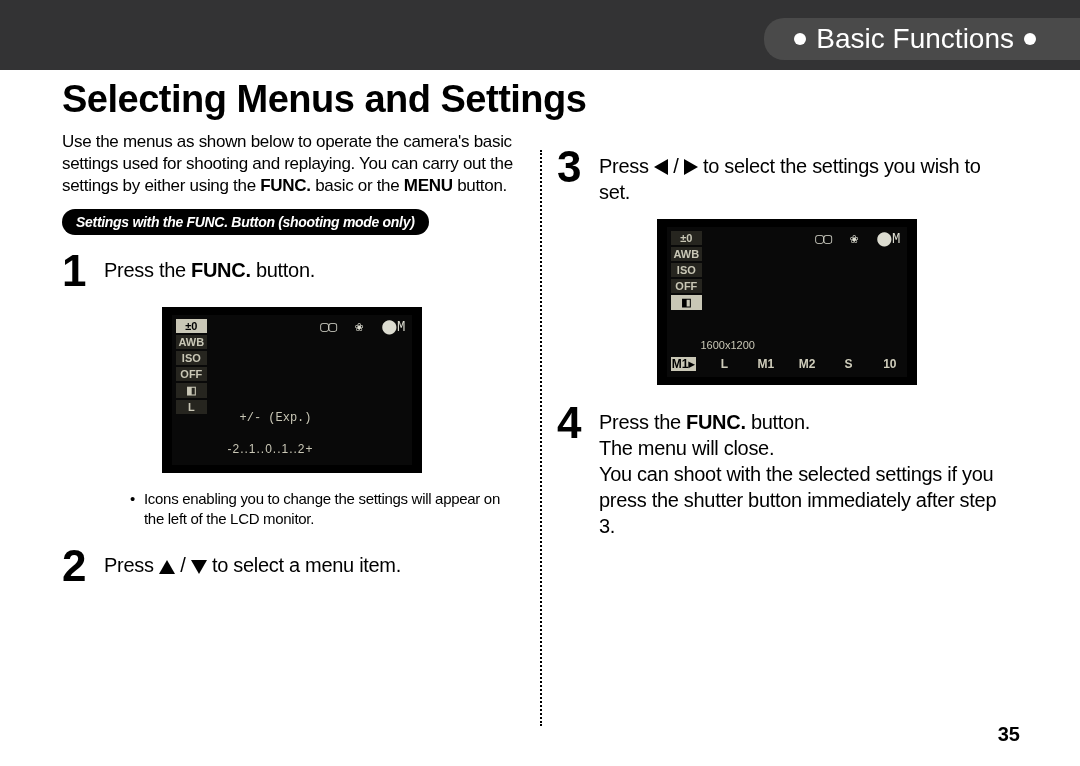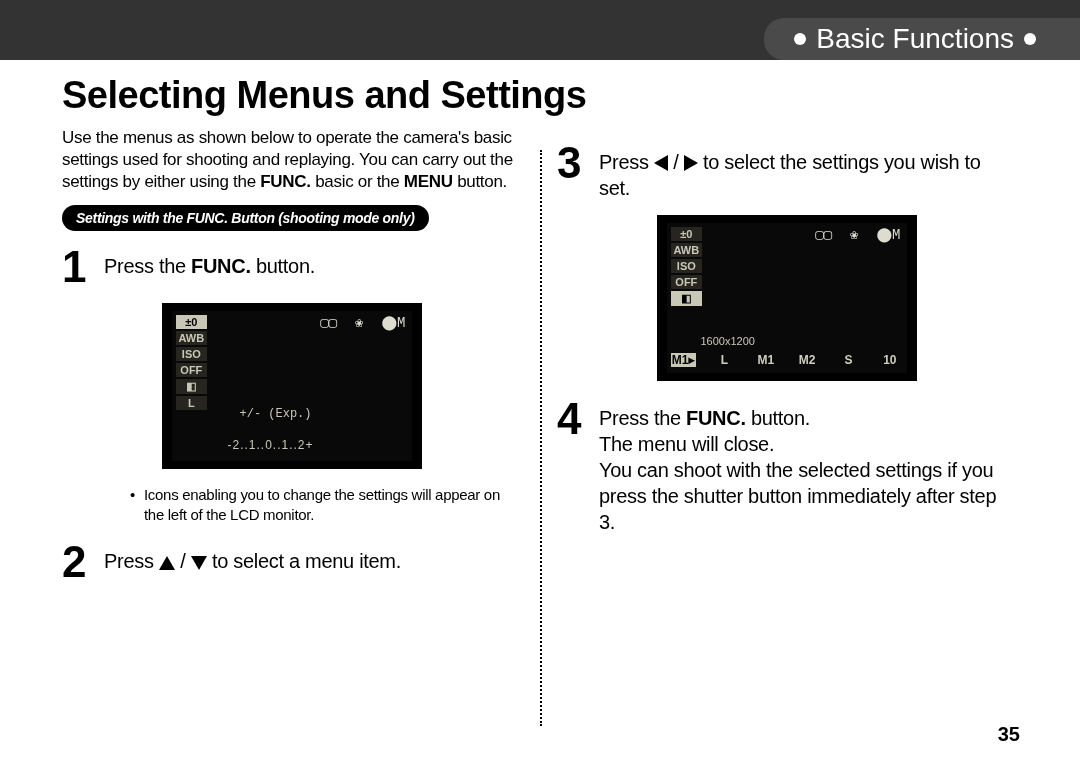--- a/index.html
+++ b/index.html
@@ -6,21 +6,21 @@
   body {
     font-family: Arial, Helvetica, sans-serif;
     width: 1080px;
     height: 766px;
     background: #fff;
     position: relative;
     overflow: hidden;
   }
   .header-bar {
     background: #333334;
-    height: 60px;
+    height: 70px;
     width: 100%;
     position: relative;
   }
   .header-tab {
     position: absolute;
     right: 0;
     top: 18px;
     background: #4a4a4a;
     color: #fff;
     font-size: 28px;
@@ -35,21 +35,20 @@
     width: 12px; height: 12px; background: #fff; border-radius: 50%;
     display: inline-block;
   }
   .content {
     padding: 8px 64px 0 62px;
   }
   .title {
     font-size: 38px;
     font-weight: bold;
     letter-spacing: -0.5px;
-    margin-top: 6px;
     margin-bottom: 10px;
   }
   .columns {
     display: flex;
     gap: 0;
   }
   .col {
     width: 50%;
     padding-right: 18px;
   }

